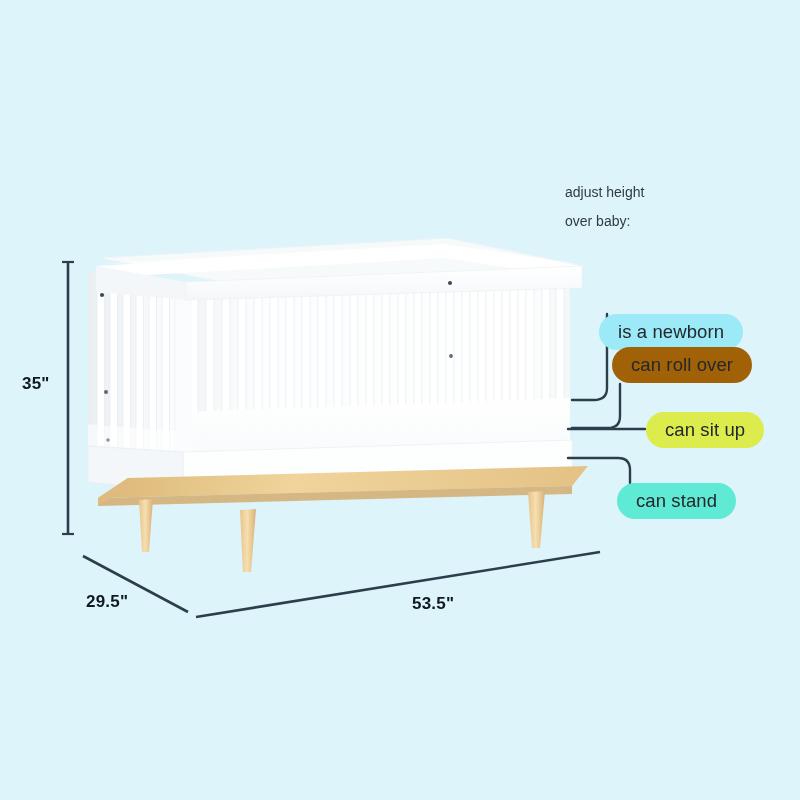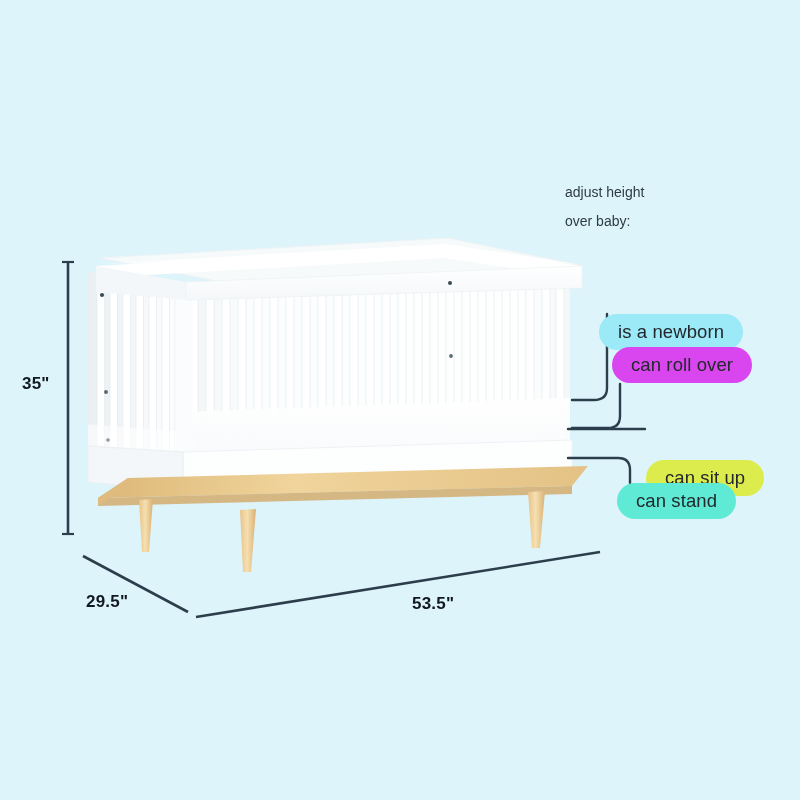--- a/index.html
+++ b/index.html
@@ -236,17 +236,17 @@
 
       <line x1="196" y1="617" x2="600" y2="552" stroke-width="2.6"></line>
     </g>
   </svg>
 
   <div class="dim-label dim-35">35"</div>
   <div class="dim-label dim-295">29.5"</div>
   <div class="dim-label dim-535">53.5"</div>
 
   <div class="badge badge-newborn" style="background: rgb(156, 233, 247);">is a newborn</div>
-  <div class="badge badge-rollover" style="background: #d946ef;">can roll over</div>
-  <div class="badge badge-situp" style="background: rgb(220, 236, 76); margin-top: 48px;">can sit up</div>
+  <div class="badge badge-rollover" style="background: #a16207;">can roll over</div>
+  <div class="badge badge-situp" style="background: rgb(220, 236, 76);">can sit up</div>
   <div class="badge badge-stand" style="background: #5eead4;">can stand</div>
 
 </div>
 
 </body></html>

